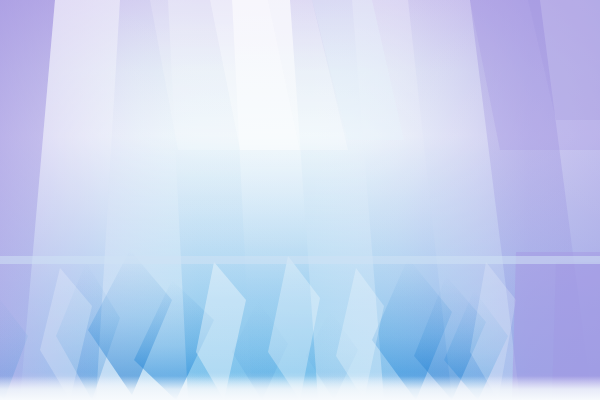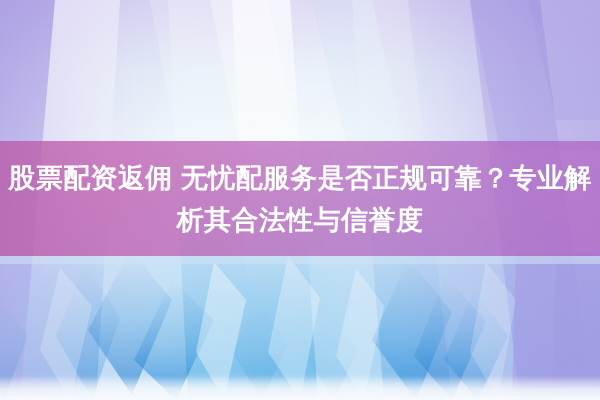--- a/index.html
+++ b/index.html
@@ -169,18 +169,14 @@
     <g>
       <polygon points="516,252 600,252 600,400 512,400" fill="#a59ae4" opacity="0.55"></polygon>
       <polygon points="556,262 600,262 600,400 552,400" fill="#9e92e2" opacity="0.25"></polygon>
     </g>
 
     <rect x="0" y="256" width="600" height="8" fill="#cfe2f4" opacity="0.55"></rect>
 
     <rect x="0" y="376" width="600" height="24" fill="url(#gFoot)"></rect>
   </svg>
 
-  <div id="title-band">
-    <div class="line">股票配资返佣 无忧配服务是否正规可靠？专业解</div>
-    <div class="line">析其合法性与信誉度</div>
-  </div>
 
 </div>
 
 </body></html>

